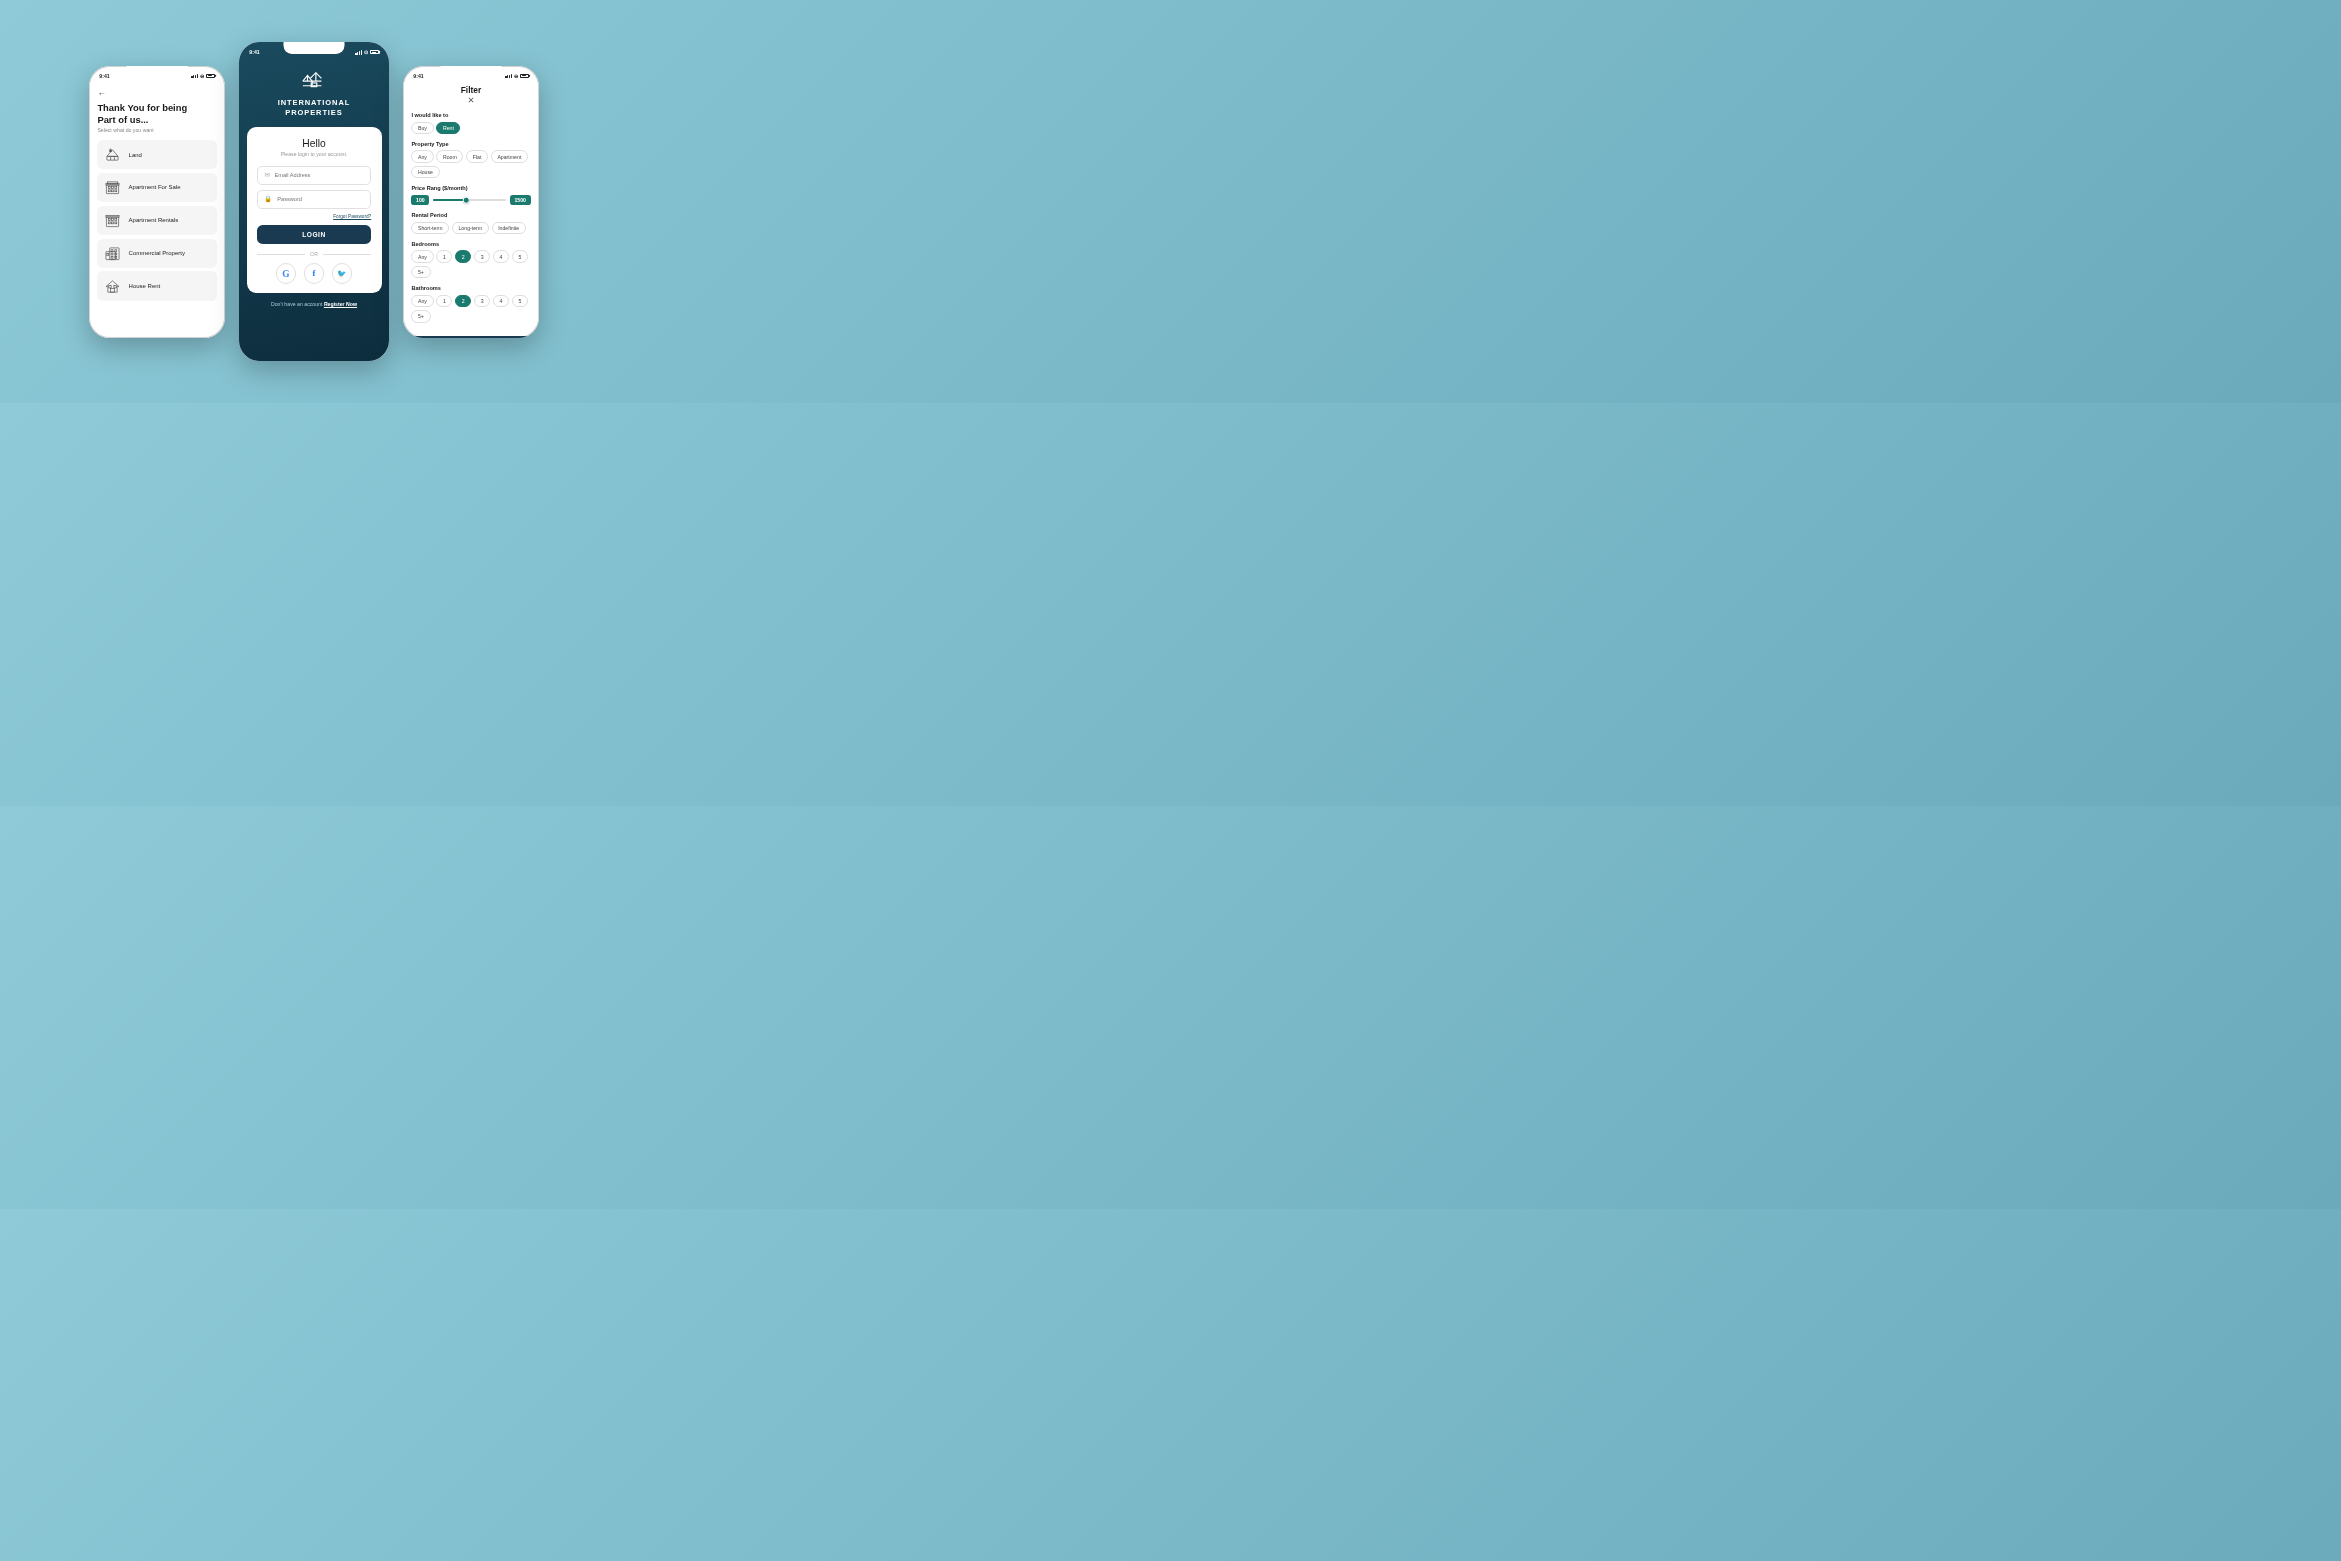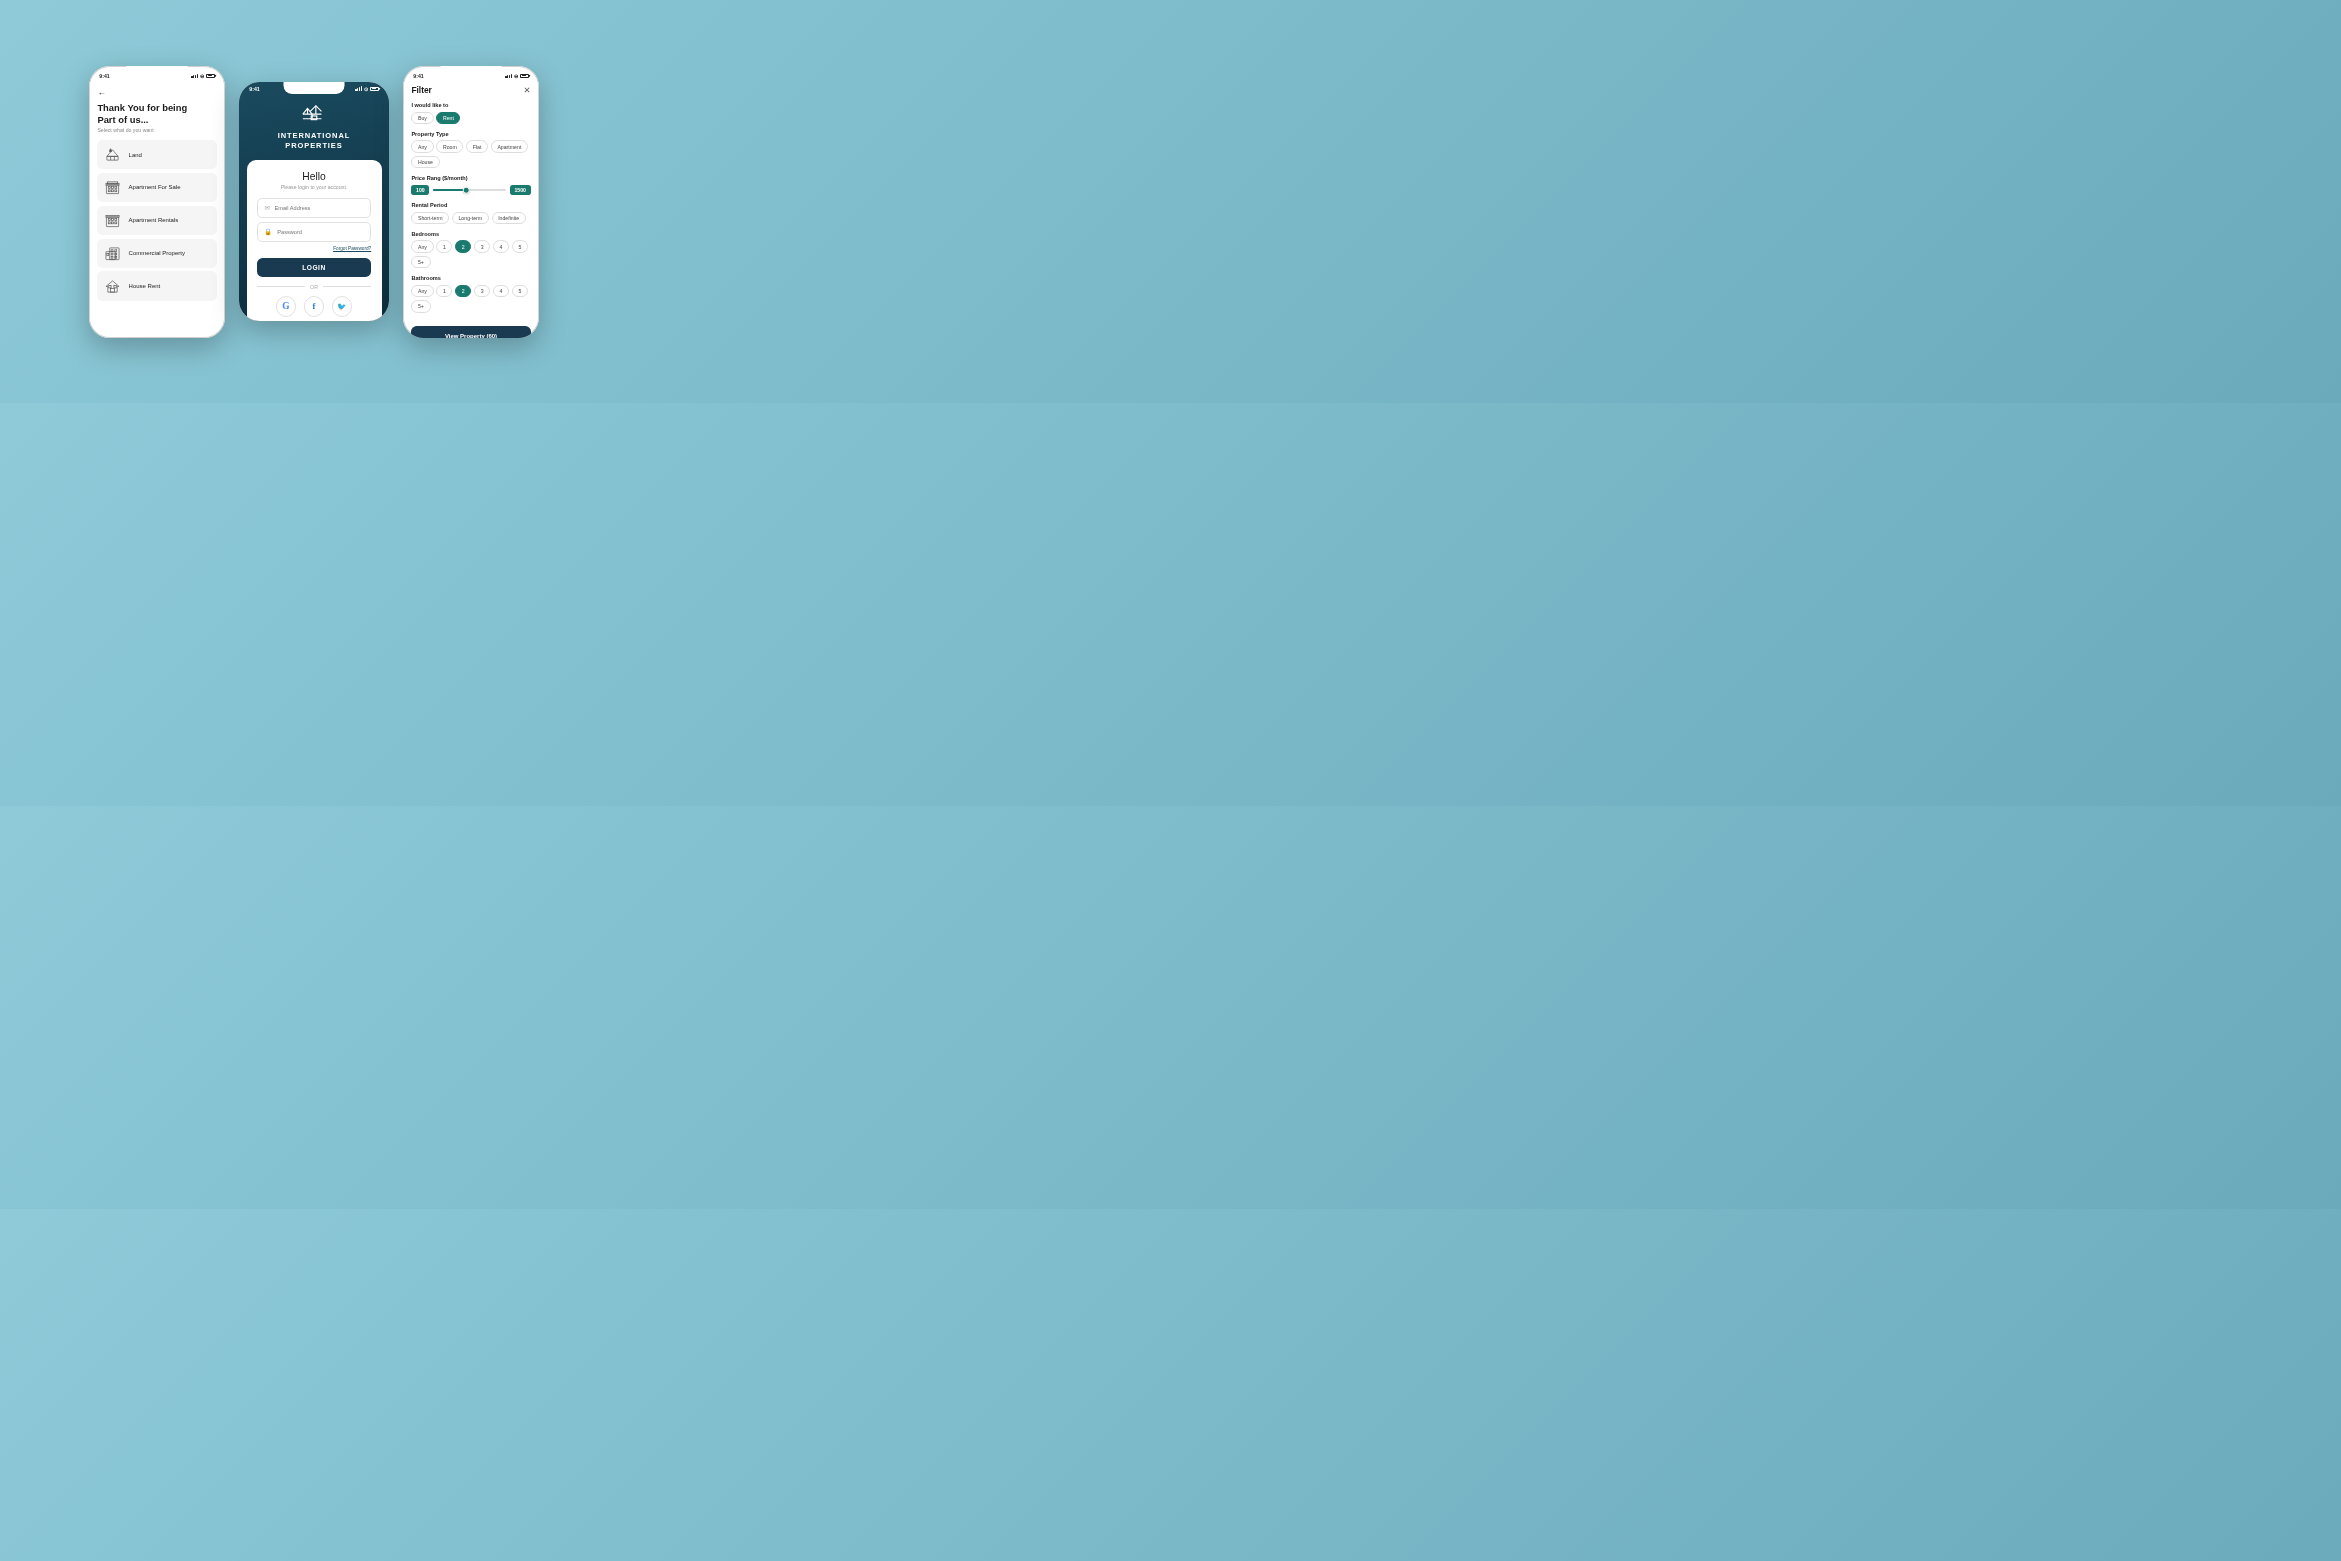--- a/index.html
+++ b/index.html
@@ -110,21 +110,21 @@
 
     .menu-label {
       font-size: 6px;
       font-weight: 500;
       color: #222;
     }
 
     
     .phone-center {
       width: 150px;
-      height: 239px;
+      height: 319px;
     }
 
     .phone-center .phone-status-bar {
       color: #fff;
     }
 
     .phone-center-screen {
       background: linear-gradient(170deg, #1a4a5e 0%, #0d2d3d 100%);
       height: 100%;
       display: flex;
@@ -285,20 +285,21 @@
       padding: 2.8px 8.4px;
       overflow-y: auto;
       height: calc(100% - 17px);
     }
 
     .filter-header {
       display: flex;
       justify-content: space-between;
       align-items: center;
       margin-bottom: 6.6px;
+      flex-direction: column;
     }
 
     .filter-title {
       font-size: 8.4px;
       font-weight: 700;
       color: #1a1a1a;
     }
 
     .filter-close {
       font-size: 8.4px;

